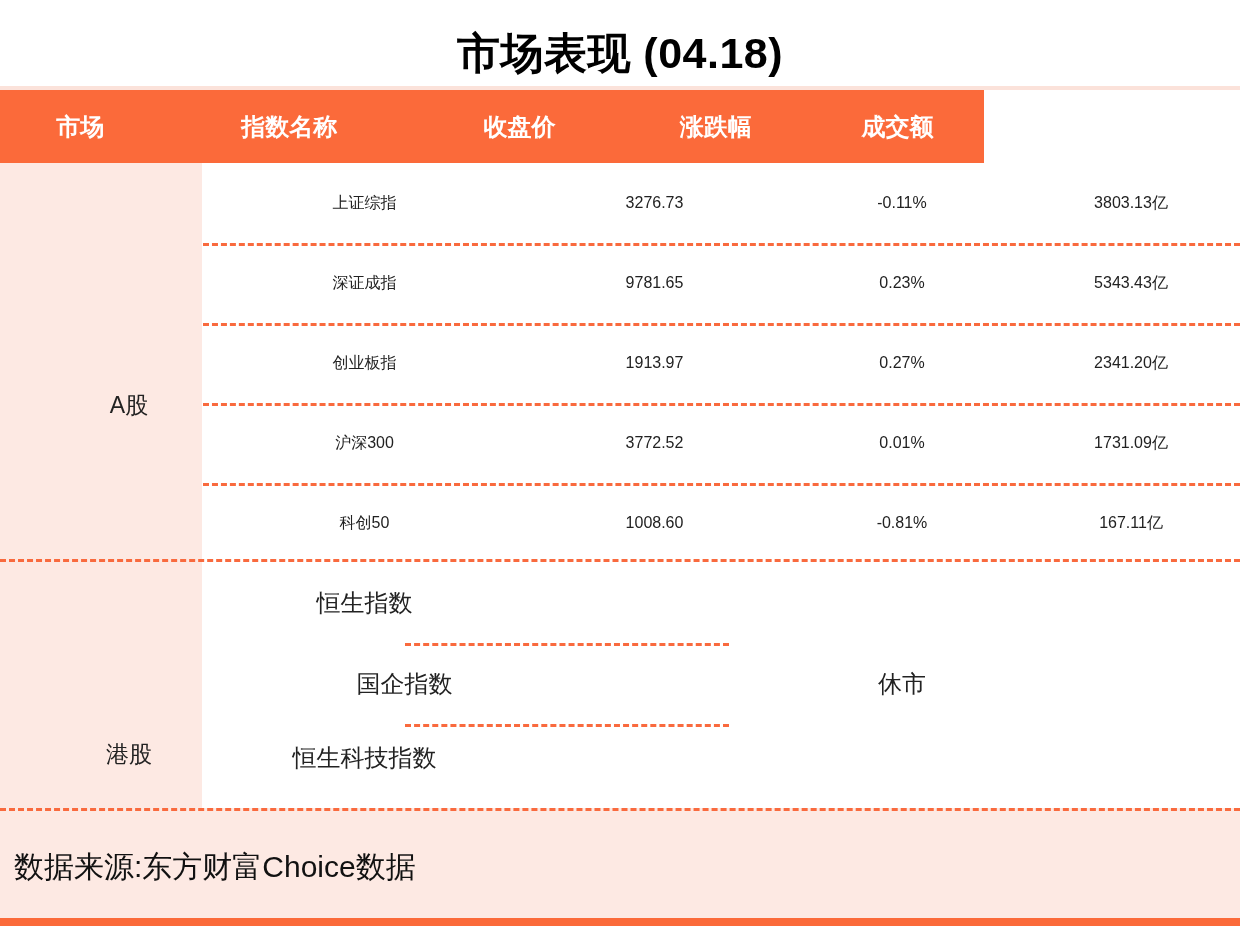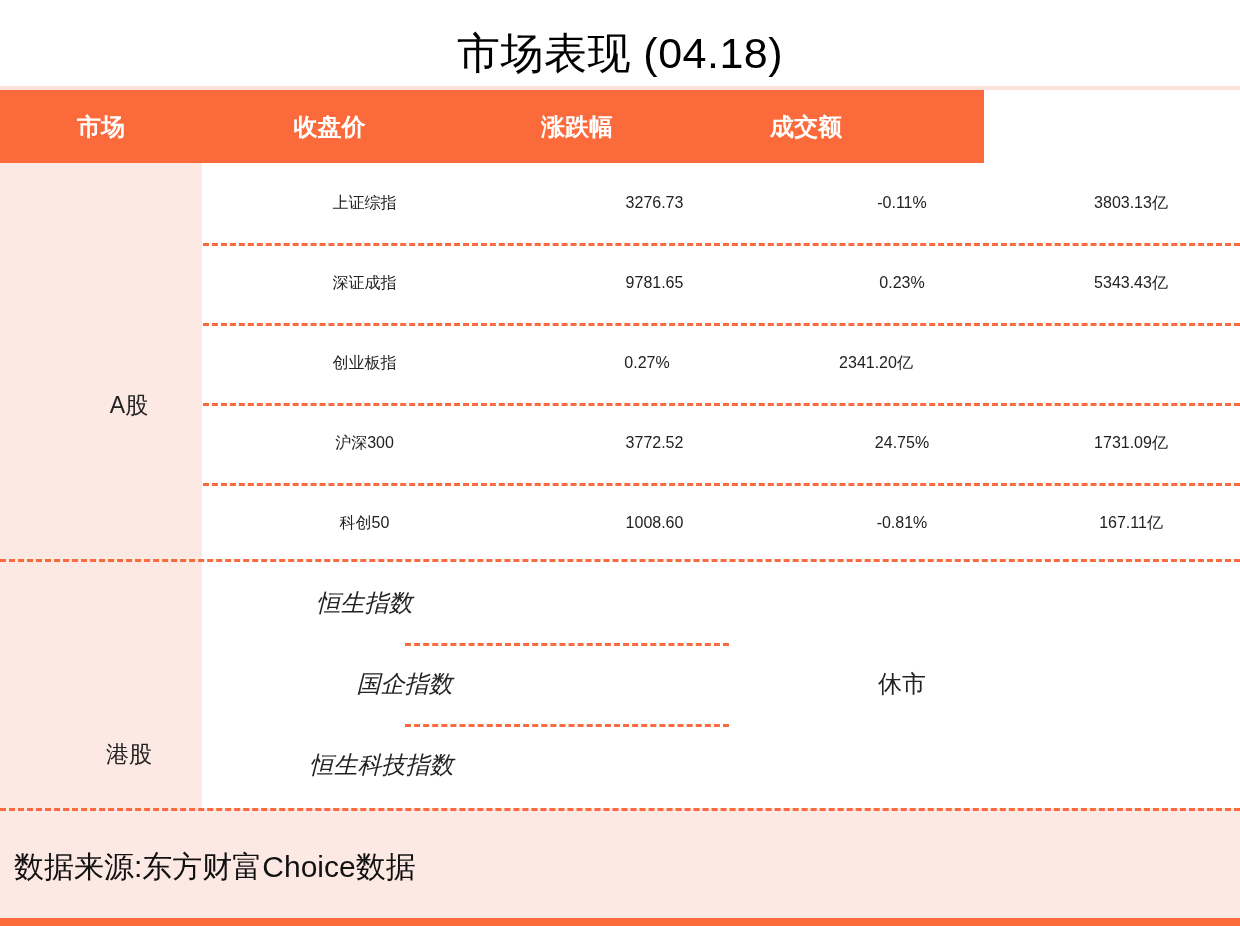--- a/index.html
+++ b/index.html
@@ -28,21 +28,21 @@
     top: 0;
     width: 1240px;
     height: 86px;
     background: #ffffff;
     display: flex;
     align-items: center;
     justify-content: center;
   }
   .title-text {
     font-size: 43px;
-    font-weight: normal;
+    font-weight: bold;
     color: #000000;
     letter-spacing: 0.5px;
     line-height: 1;
     white-space: nowrap;
     margin-top: 20px;
   }
 
   
   .header-toprule {
     position: absolute;
@@ -178,25 +178,24 @@
     position: absolute;
     left: 0;
     width: 325px;
     height: 80.66px;
     display: flex;
     align-items: center;
     justify-content: center;
     font-size: 24px;
     color: #222222;
     white-space: nowrap;
-    font-style: italic;
   }
   .hk-name.n0 { top: 0px; }
   .hk-name.n1 { top: 80.66px; margin-left: 40px; }
-  .hk-name.n2 { top: 162px; margin-left: 17px; }
+  .hk-name.n2 { top: 155px; }
 
   .hk-status {
     position: absolute;
     left: 782px;
     top: 0;
     width: 240px;
     height: 242px;
     display: flex;
     align-items: center;
     justify-content: center;
@@ -248,20 +247,21 @@
   <div class="title-bar">
     <div class="title-text">市场表现 (04.18)</div>
   </div>
 
   <div class="header-toprule"></div>
 
   <div class="table">
 
     <div class="thead">
       <div class="th c-market">市场</div>
+      <div class="th c-name">指数名称</div>
       <div class="th c-close">收盘价</div>
       <div class="th c-chg">涨跌幅</div>
       <div class="th c-amt">成交额</div>
     </div>
 
     <div class="tbody">
 
       <div class="market-strip a"></div>
       <div class="market-strip h"></div>
 
@@ -284,30 +284,31 @@
           <div class="cell c-name">深证成指</div>
           <div class="cell c-close">9781.65</div>
           <div class="cell c-chg pos">0.23%</div>
           <div class="cell c-amt">5343.43亿</div>
           <div class="sep wide" style="top:80px"></div>
         </div>
 
         <div class="row">
           <div class="cell c-market spacer"></div>
           <div class="cell c-name">创业板指</div>
+          <div class="cell c-close">1913.97</div>
           <div class="cell c-chg pos">0.27%</div>
           <div class="cell c-amt">2341.20亿</div>
           <div class="sep wide" style="top:80px"></div>
         </div>
 
         <div class="row">
           <div class="cell c-market spacer"></div>
           <div class="cell c-name">沪深300</div>
           <div class="cell c-close">3772.52</div>
-          <div class="cell c-chg pos">24.75%</div>
+          <div class="cell c-chg pos">0.01%</div>
           <div class="cell c-amt">1731.09亿</div>
           <div class="sep wide" style="top:80px"></div>
         </div>
 
         <div class="row">
           <div class="cell c-market spacer"></div>
           <div class="cell c-name">科创50</div>
           <div class="cell c-close">1008.60</div>
           <div class="cell c-chg neg">-0.81%</div>
           <div class="cell c-amt">167.11亿</div>

